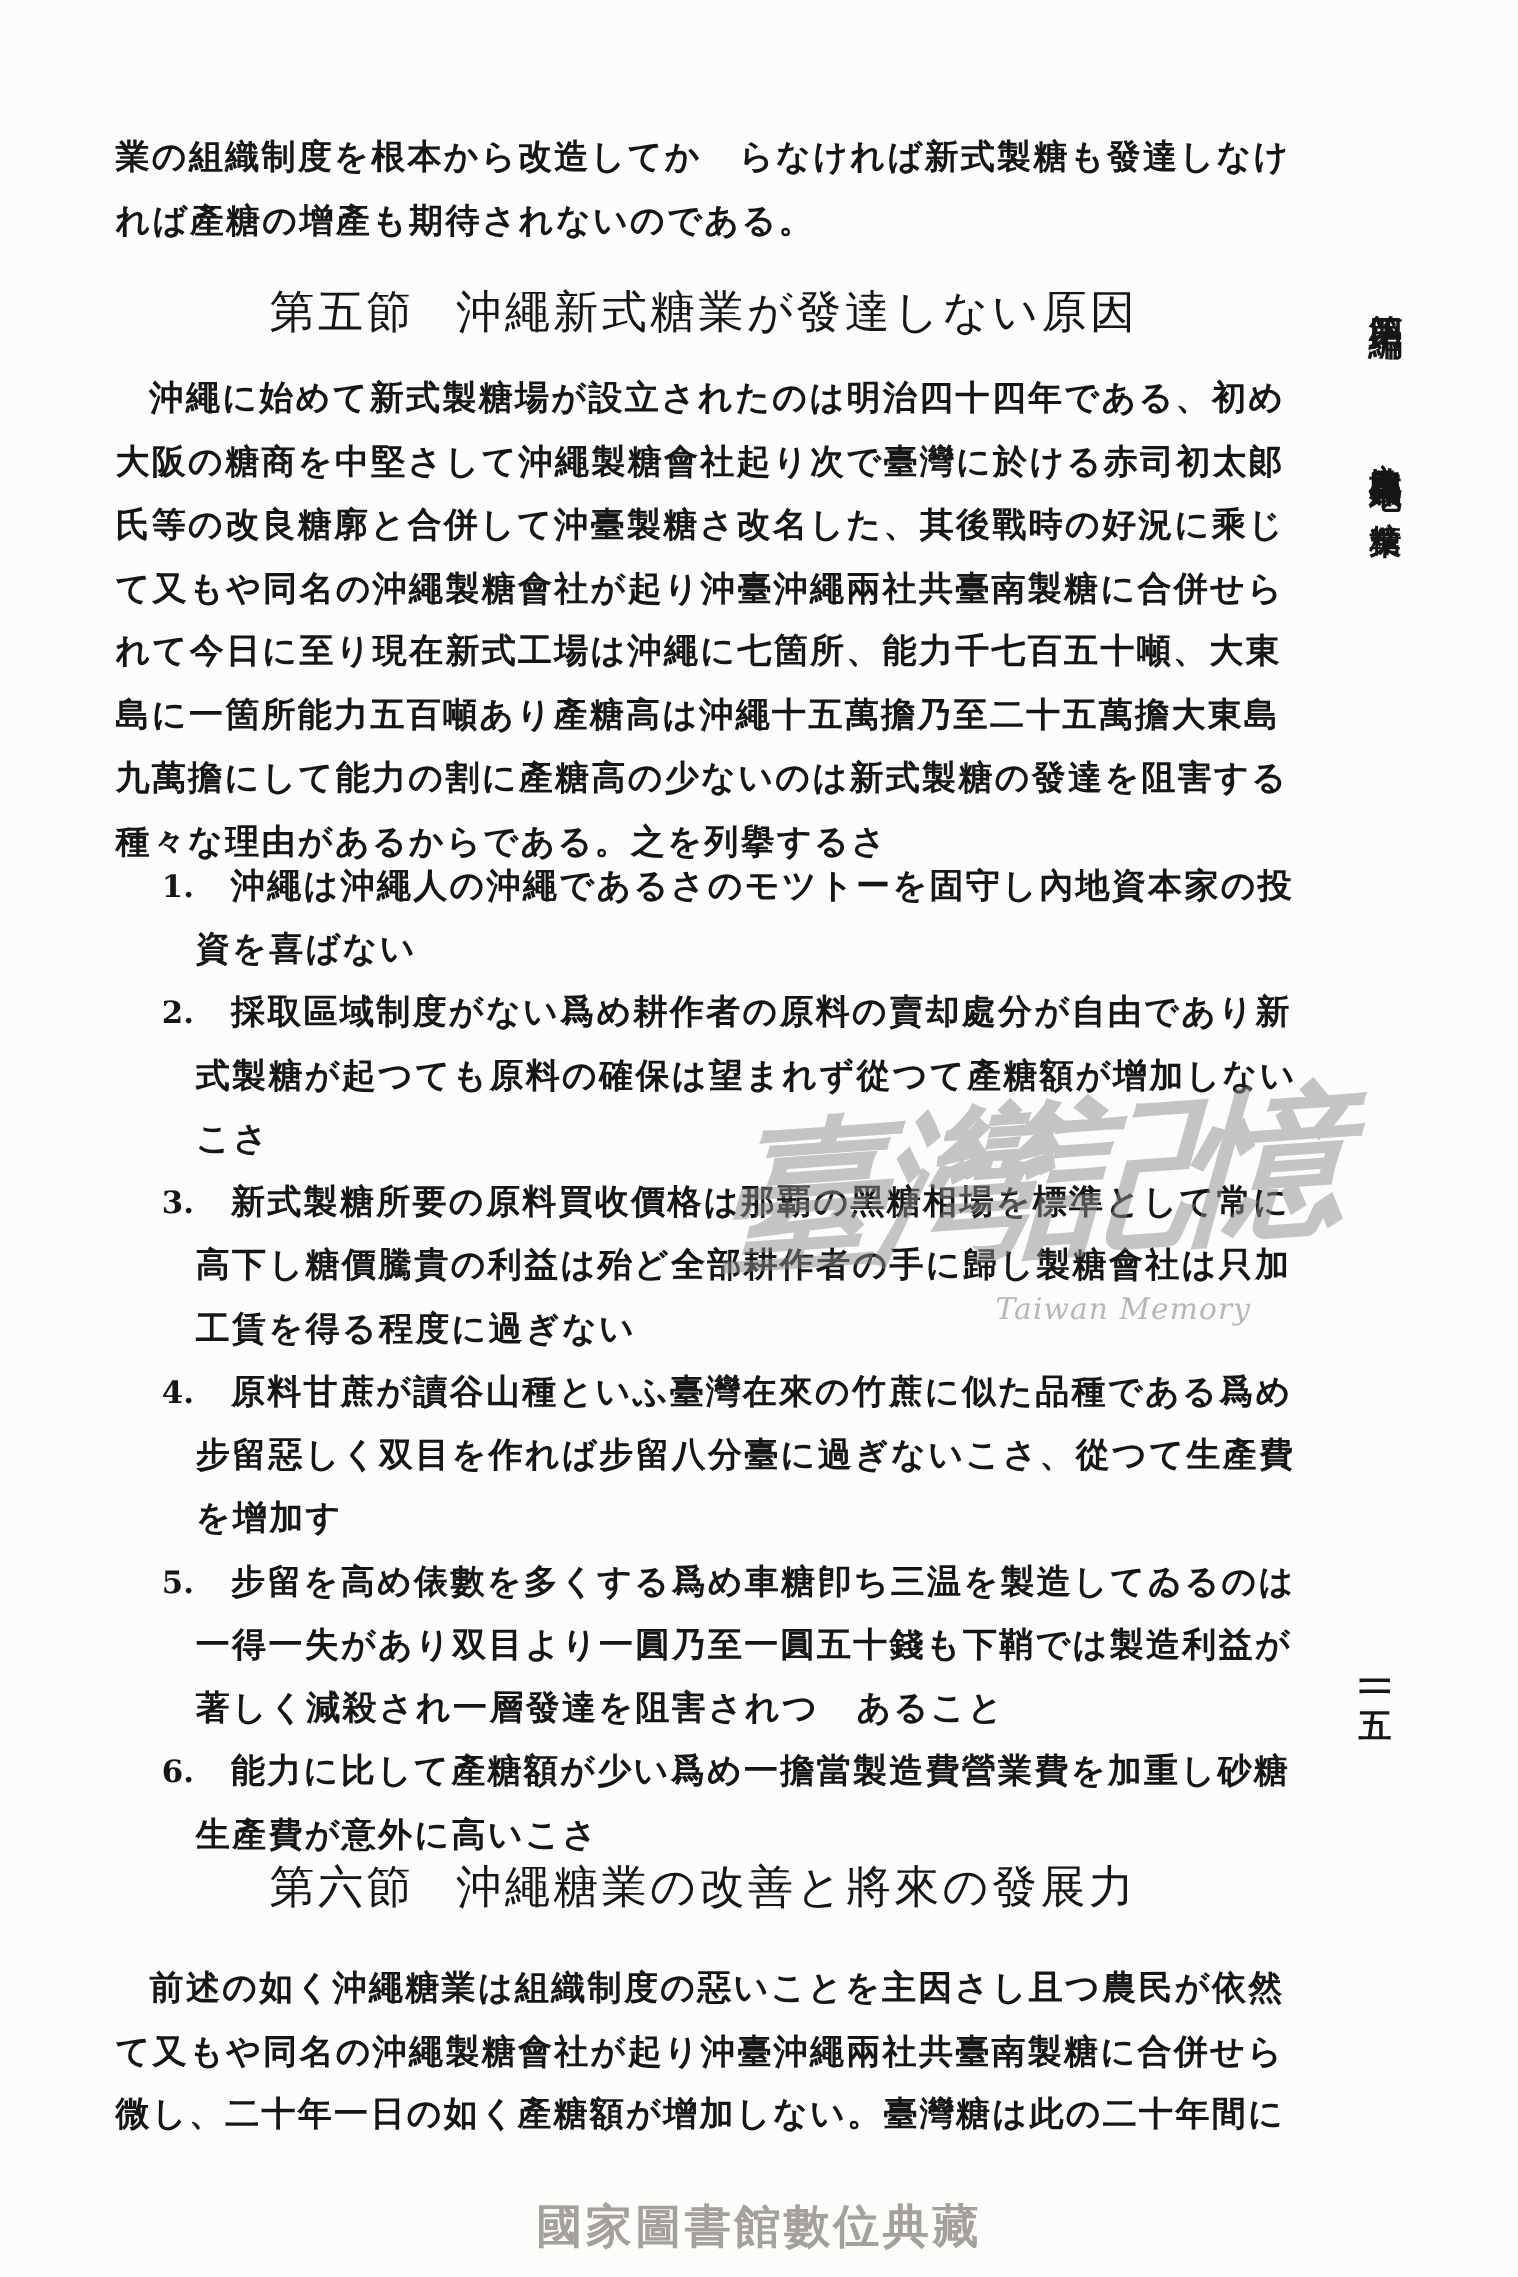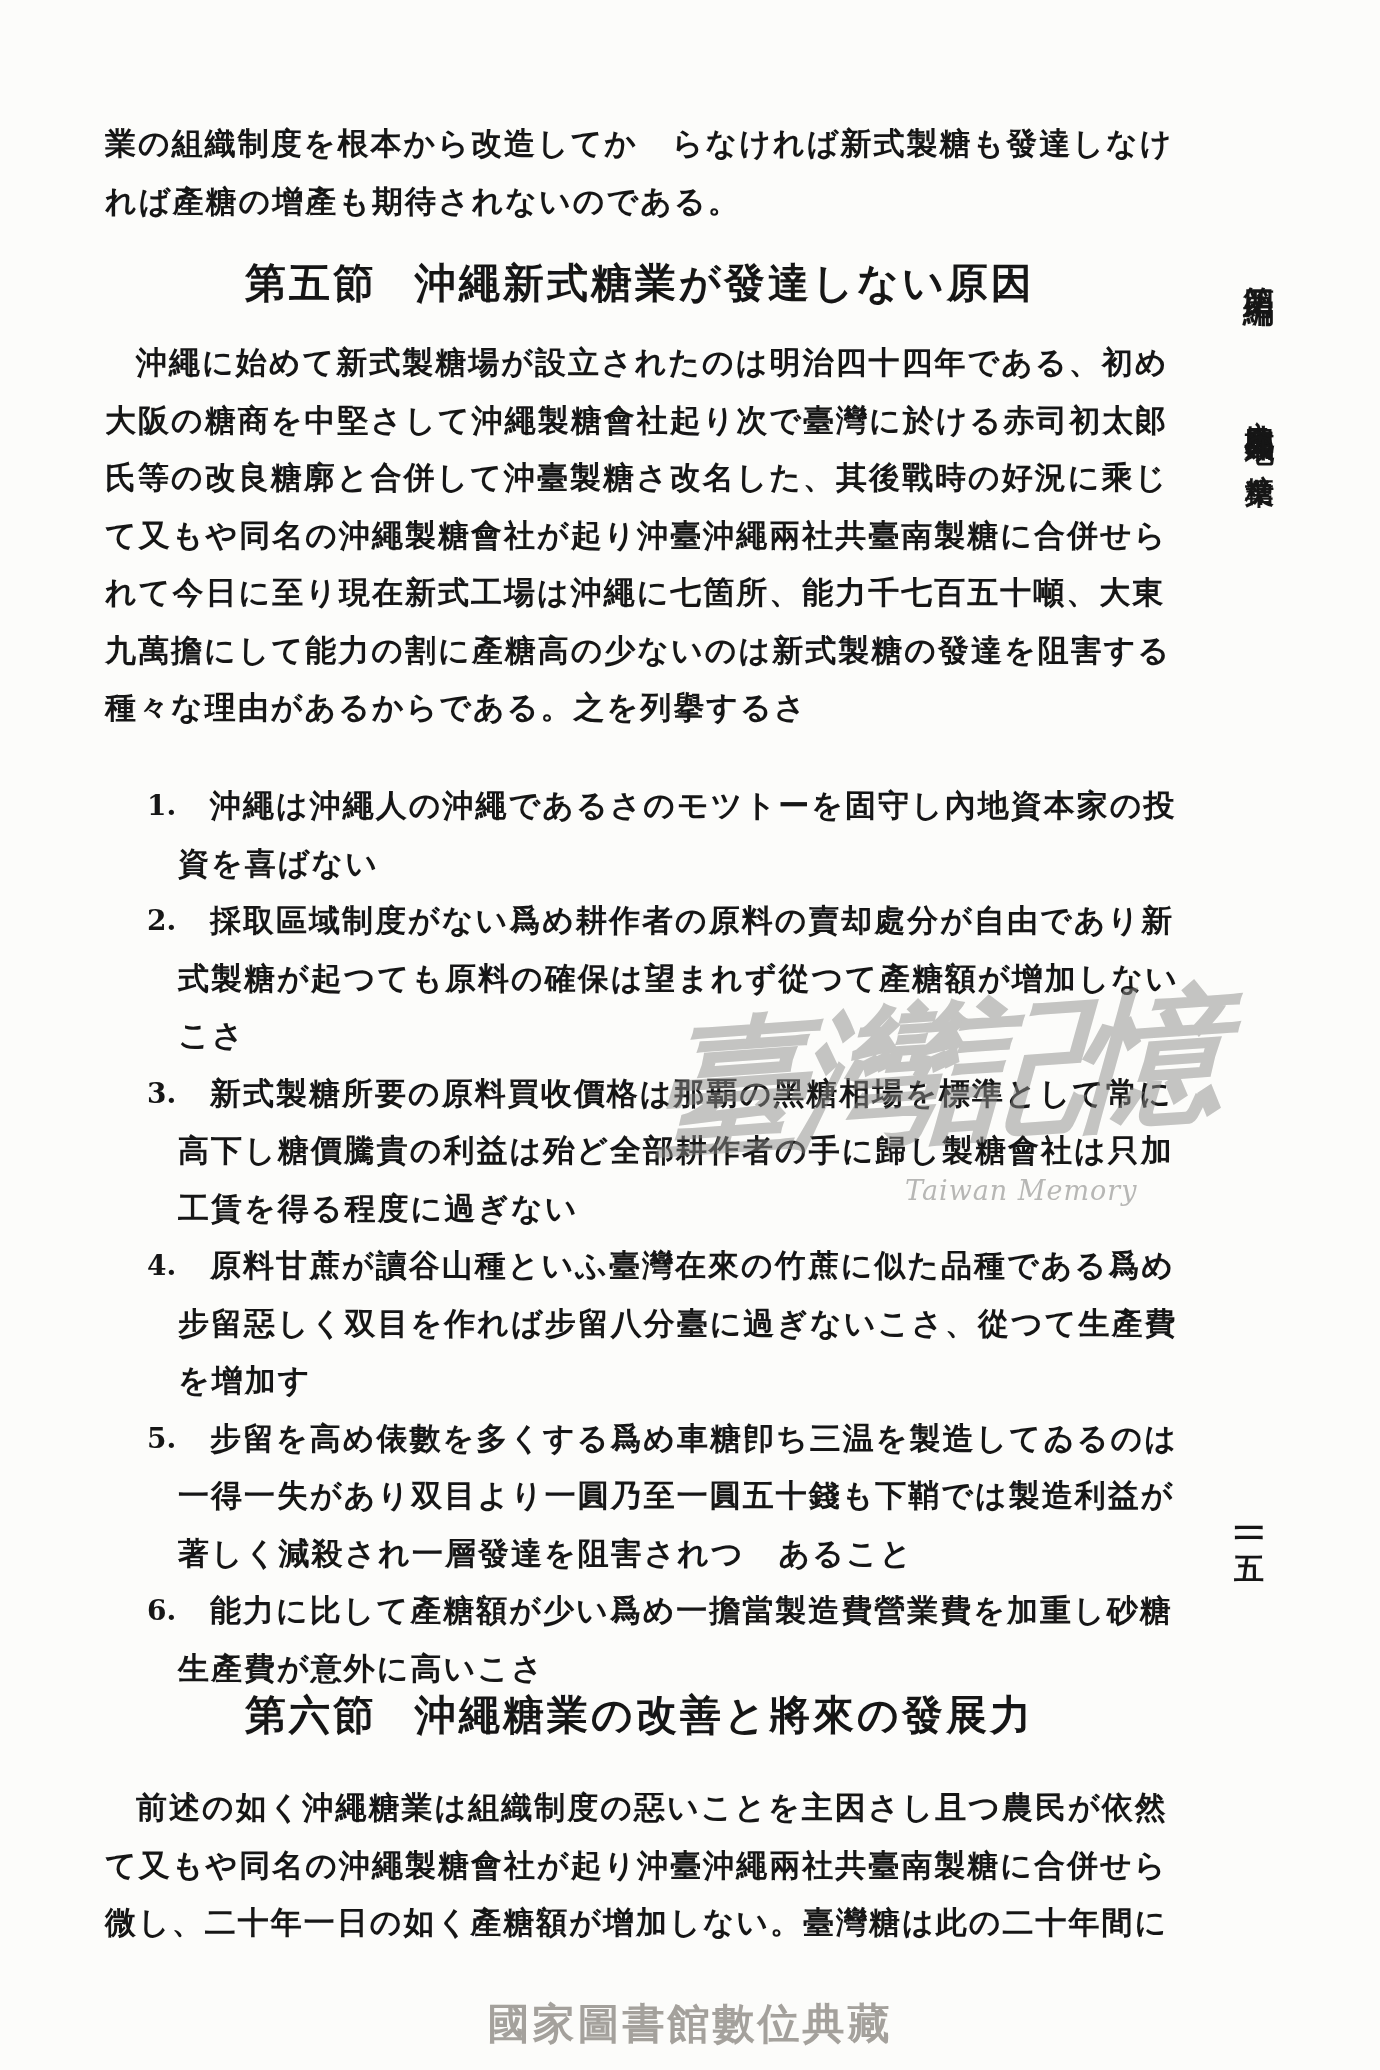--- a/index.html
+++ b/index.html
@@ -18,21 +18,21 @@
     font-size:31px;
     line-height:57.5px;
     letter-spacing:2px;
     font-weight:700;
     white-space:nowrap;
   }
   .indent1{padding-left:31px;}
   .heading{
     position:absolute;left:245px;
     font-size:41px;
-    font-weight:700;
+    font-weight:400;
     letter-spacing:3px;
     white-space:nowrap;
   }
   .heading .h-gap{display:inline-block;width:38px;}
   
   .li-row{position:relative;}
   .li-num{
     position:absolute;left:42px;top:0;
     font-size:28px;line-height:57.5px;font-weight:700;
     font-family:"DejaVu Serif","Liberation Serif",serif;
@@ -95,20 +95,21 @@
   <div class="heading" style="top:256px">
     <span>第五節</span><span class="h-gap"></span><span>沖繩新式糖業が發達しない原因</span>
   </div>
 
   <div class="block" style="top:334px">
     <div class="tline indent1">沖繩に始めて新式製糖場が設立されたのは明治四十四年である、初め</div>
     <div class="tline">大阪の糖商を中堅さして沖繩製糖會社起り次で臺灣に於ける赤司初太郞</div>
     <div class="tline">氏等の改良糖廓と合併して沖臺製糖さ改名した、其後戰時の好況に乘じ</div>
     <div class="tline">て又もや同名の沖繩製糖會社が起り沖臺沖繩兩社共臺南製糖に合併せら</div>
     <div class="tline">れて今日に至り現在新式工場は沖繩に七箇所、能力千七百五十噸、大東</div>
+    <div class="tline">島に一箇所能力五百噸あり產糖高は沖繩十五萬擔乃至二十五萬擔大東島</div>
     <div class="tline">九萬擔にして能力の割に產糖高の少ないのは新式製糖の發達を阻害する</div>
     <div class="tline">種々な理由があるからである。之を列擧するさ</div>
   </div>
 
   <div class="block" style="top:777px">
 
     <div class="li-row">
       <span class="li-num">1.</span>
       <div class="tline li-first">沖繩は沖繩人の沖繩であるさのモツトーを固守し內地資本家の投</div>
       <div class="tline li-cont">資を喜ばない</div>

